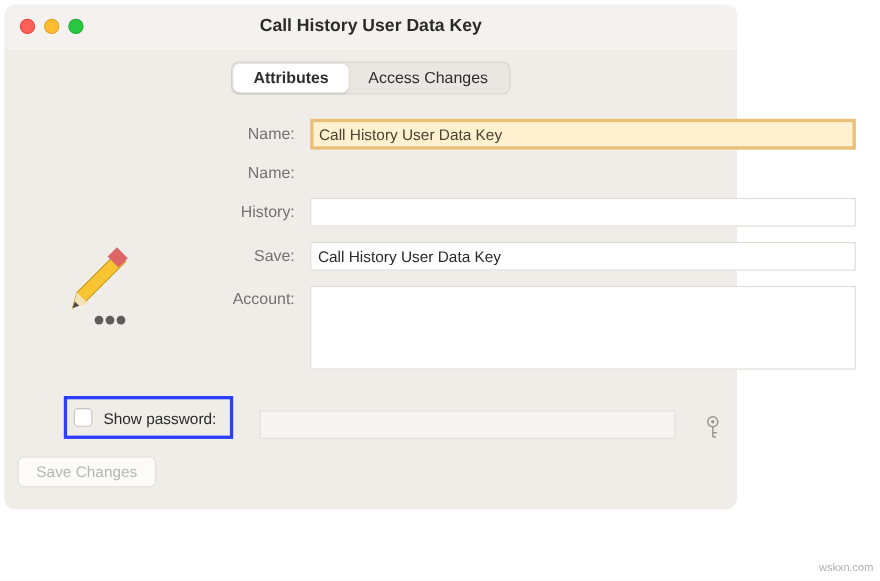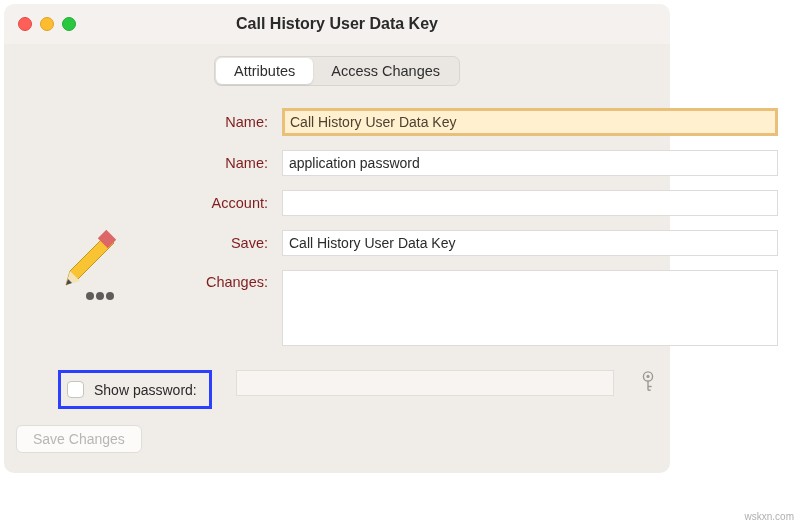--- a/index.html
+++ b/index.html
@@ -51,32 +51,33 @@
     }
     .seg {
       padding: 5px 18px;
       border-radius: 6px;
       font-size: 14.5px;
       color: #2e2e2e;
     }
     .seg.active {
       background: #fff;
       box-shadow: 0 1px 2px rgba(0,0,0,0.12);
+      font-weight: bold;
     }
     .form {
       display: grid;
       grid-template-columns: 252px 1fr;
       column-gap: 14px;
       row-gap: 14px;
       align-items: center;
     }
     .pencil { width: 64px; height: 64px; }
     .dots { display: flex; gap: 2px; margin-top: -2px; margin-left: 30px;}
     .dot { width: 8px; height: 8px; border-radius: 50%; background: #5f5c59; }
-    .lbl { text-align: right; font-size: 14.5px; color: #7f1d1d; align-self: start; padding-top: 4px;}
+    .lbl { text-align: right; font-size: 14.5px; color: #737373; align-self: start; padding-top: 4px;}
     .lbl.mid { align-self: center; padding-top:0;}
     .field {
       width: 496px;
       height: 26px;
       background: #fff;
       border: 1px solid #dedbd8;
       border-radius: 0;
       padding: 3px 6px;
       font-size: 14px;
       color: #2b2b2b;
@@ -90,21 +91,21 @@
     }
     .textarea {
       width: 496px; height: 76px;
       background: #fff;
       border: 1px solid #dedbd8;
       padding: 4px 6px;
       resize: none;
     }
     .bottomrow {
       margin-top: 24px;
-      display: flex; align-items: flex-start;
+      display: flex; align-items: flex-end;
       gap: 20px;
     }
     .showpw-box {
       display: inline-flex; align-items: center;
       border: 3px solid #2c3fff;
       padding: 8px 12px 8px 6px;
       margin-left: 42px;
     }
     .chk {
       width: 17px; height: 17px;
@@ -160,29 +161,28 @@
         <div class="seg">Access Changes</div>
       </div>
     </div>
 
     <div class="form">
 
       <div class="lbl mid" style="grid-column:1;grid-row:1">Name:</div>
       <input class="field highlight" style="grid-area: 1 / 2;" value="Call History User Data Key">
 
       <div class="lbl mid" style="grid-column:1;grid-row:2">Name:</div>
-      <input class="field" style="grid-area: 2 / 2;" value="application password">
-
-      <div class="lbl mid" style="grid-column:1;grid-row:3">Account:</div>
+
+      <div class="lbl mid" style="grid-column:1;grid-row:3">History:</div>
       <input class="field" style="grid-area: 3 / 2;" value="">
 
       <div class="lbl mid" style="grid-column:1;grid-row:4">Save:</div>
       <input class="field" style="grid-area: 4 / 2;" value="Call History User Data Key">
 
-      <div class="lbl" style="grid-column:1;grid-row:5">Changes:</div>
+      <div class="lbl" style="grid-column:1;grid-row:5">Account:</div>
       <textarea class="textarea" style="grid-area: 5 / 2;"></textarea>
 
       <div style="grid-column:1;grid-row:1 / span 5; position:relative;">
         <div style="position:absolute; left:40px; top:0;">
           <svg class="pencil" viewBox="0 0 64 64">
             <polygon points="10,58 14,44 50,8 58,16 22,52" fill="#f8c433" stroke="#c79815" stroke-width="1"></polygon>
             <polygon points="14,44 10,58 24,54" fill="#f4e2b8"></polygon>
             <polygon points="10,58 12,52 16,56" fill="#4a4a4a"></polygon>
             <rect x="44" y="6" width="14" height="12" transform="rotate(45 51 12)" fill="#d66"></rect>
           </svg>

